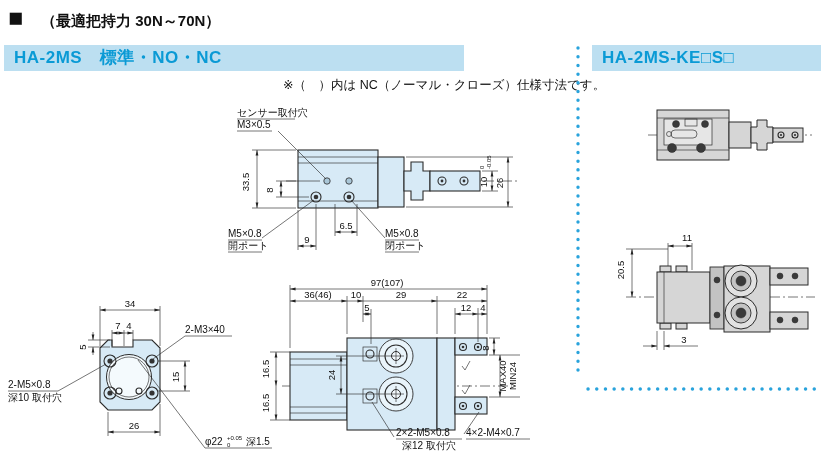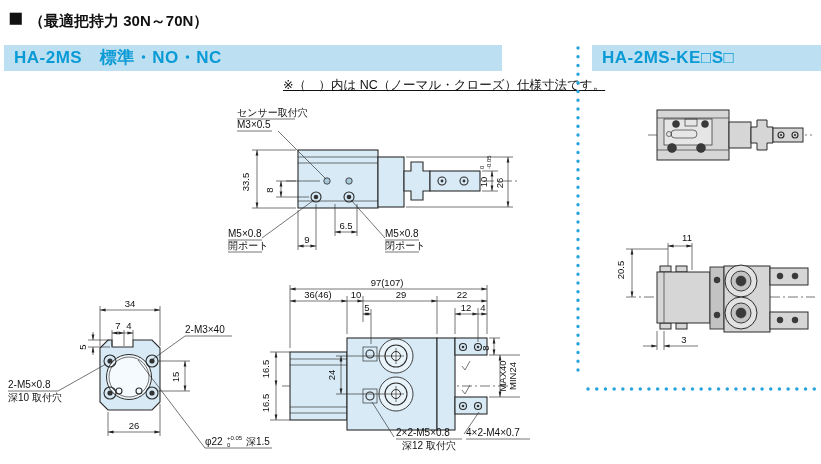--- a/index.html
+++ b/index.html
@@ -1,27 +1,27 @@
 <!DOCTYPE html>
 <html><head>
 <meta charset="utf-8">
 <style>
   html,body { margin:0; padding:0; background:#ffffff; }
   .canvas { position:relative; width:821px; height:464px; background:#fff; overflow:hidden;
             font-family:"Liberation Sans","DejaVu Sans",sans-serif; }
   .title-row { position:absolute; left:8px; top:5px; display:flex; align-items:baseline; color:#111; }
   .title-bullet { font-size:25px; font-weight:bold; line-height:1; margin-right:1px; }
   .title-main { font-size:27px; font-weight:bold; letter-spacing:0.5px; }
-  .title-sub { font-size:15px; font-weight:bold; margin-left:5px; }
+  .title-sub { font-size:15px; font-weight:bold; margin-left:17px; }
   .hdr { position:absolute; top:45px; height:26px; background:#bcdff1; color:#0a9ad5;
          font-size:17px; font-weight:bold; line-height:26px; padding-left:10px;
          box-sizing:border-box; letter-spacing:0.5px; white-space:nowrap; }
-  .hdr-left { left:4px; width:498px; }
+  .hdr-left { left:4px; width:460px; }
   .hdr-right { left:592px; width:273px; }
-  .note { position:absolute; left:283px; top:77px; font-size:12.5px; color:#111; white-space:nowrap;text-decoration:underline; }
+  .note { position:absolute; left:283px; top:77px; font-size:12.5px; color:#111; white-space:nowrap; }
   svg.draw { position:absolute; left:0; top:0; }
   .ln   { stroke:#2b2b2b; stroke-width:1.1; fill:none; }
   .lnt  { stroke:#2b2b2b; stroke-width:0.65; fill:none; }
   .cl   { stroke:#2b2b2b; stroke-width:0.65; fill:none; stroke-dasharray:10 3 2 3; }
   .fillb  { fill:#d7eaf6; stroke:#2b2b2b; stroke-width:1.1; }
   .fillb2 { fill:#e9f4fa; stroke:#2b2b2b; stroke-width:0.9; }
   .fillw  { fill:#f4fafd; stroke:#2b2b2b; stroke-width:1; }
   .fillg  { fill:#d6d6d6; stroke:#2b2b2b; stroke-width:1; }
   .fillg2 { fill:#c3c3c3; stroke:#2b2b2b; stroke-width:0.9; }
   .scr  { fill:#3a3a3a; stroke:#2b2b2b; stroke-width:0.5; }

